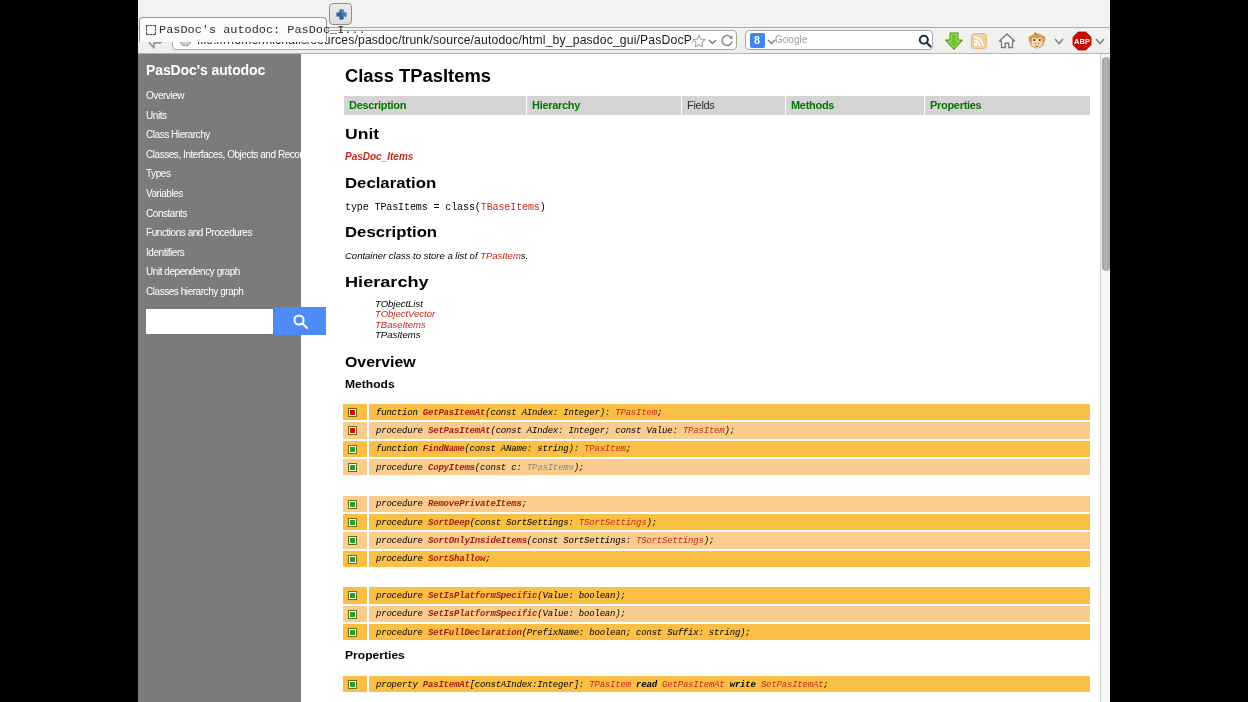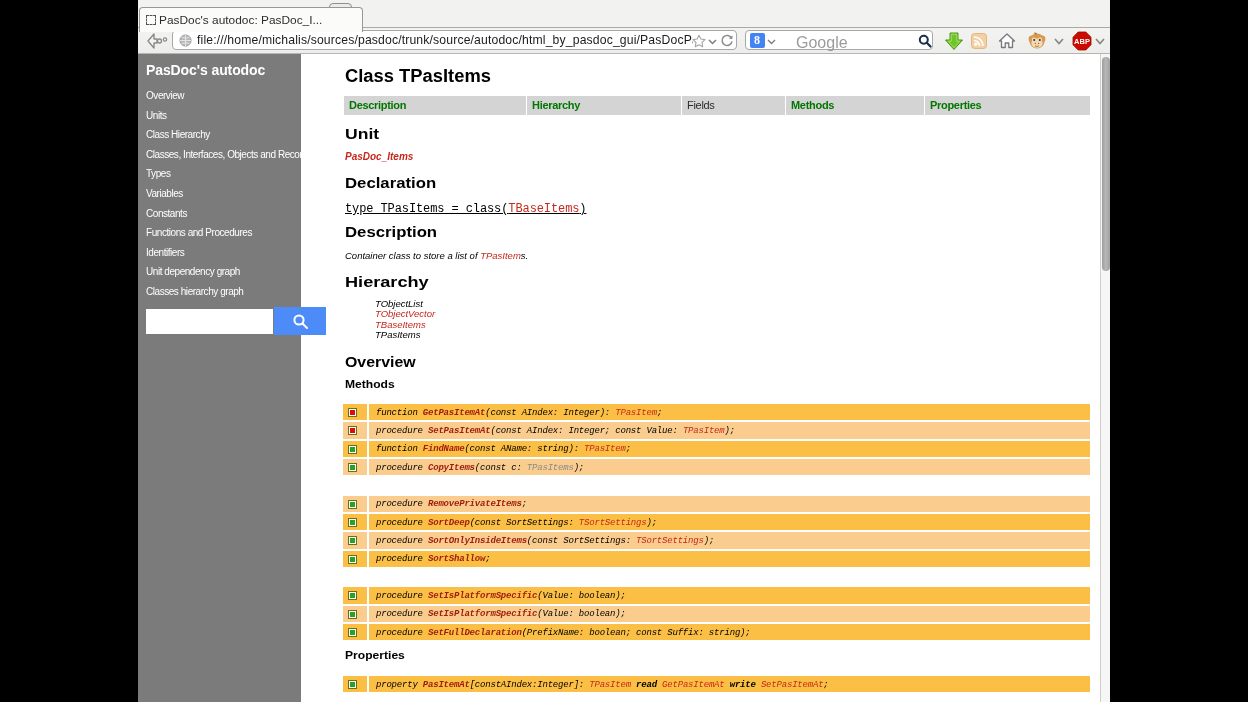--- a/index.html
+++ b/index.html
@@ -1,50 +1,50 @@
 <!DOCTYPE html>
 <html><head>
 <meta charset="utf-8">
 <style>
 * { margin:0; padding:0; box-sizing:border-box; -webkit-font-smoothing:antialiased; }
 html,body { width:1248px; height:702px; background:#000; font-family:"Liberation Sans", sans-serif; overflow:hidden; }
 #win { position:absolute; left:138px; top:0; width:972px; height:702px; background:#fff; }
 
 #tabbar { position:absolute; left:0; top:0; width:972px; height:28px; background:#f2f2f0; }
 #tabbar .bline { position:absolute; left:0; bottom:0; width:972px; height:1px; background:#a9a9a7; }
-#tab1 { position:absolute; left:1px; top:7px; width:224px; height:25px; background:#fbfbfa; border:1px solid #979795; border-bottom:none; border-radius:4px 4px 0 0; z-index:2; }
+#tab1 { position:absolute; left:1px; top:17px; width:188px; height:25px; background:#fbfbfa; border:1px solid #979795; border-bottom:none; border-radius:4px 4px 0 0; z-index:2;font-family:Liberation Mono, monospace; }
 #tab1 .ticon { position:absolute; left:6px; top:7px; width:10px; height:10px; border:1px dashed #555; background:transparent; }
 #tab1 .ttext { position:absolute; left:19px; top:5.5px; font-size:11px; color:#2d2d2d; white-space:nowrap; transform:scaleX(1.08); transform-origin:0 0; }
 #tabplus { position:absolute; left:191px; top:3px; width:23px; height:22px; background:linear-gradient(#ececea,#dededc); border:1px solid #8f8f8d; border-radius:4px 4px 4px 4px; }
 #tabplus svg { position:absolute; left:6px; top:5px; }
 
 #toolbar { position:absolute; left:0; top:28px; width:972px; height:26px; background:linear-gradient(#f3f3f1,#ededeb); border-bottom:1px solid #b5b5b3; }
 .field { position:absolute; top:2px; height:20px; background:#fff; border:1px solid #a8a8a6; border-radius:4px; }
 #urlbar { left:34px; width:565px; }
 #urltext { position:absolute; left:24px; top:2px; font-size:12.2px; letter-spacing:0.15px; color:#1c1c1c; white-space:nowrap; overflow:hidden; width:496px; }
 #searchbar { left:607px; width:188px; }
-#searchtext { position:absolute; left:50px; top:3px; font-size:16px; color:#9b9b9b; }
+#searchtext { position:absolute; left:29px; top:3px; font-size:10px; color:#9b9b9b; }
 .ticn { position:absolute; }
 
 #content { position:absolute; left:0; top:54px; width:972px; height:648px; background:#fff; }
 #sidebar { position:absolute; left:0; top:0; width:163px; height:648px; background:#7b7b7b; }
 #sidebar .stitle { position:absolute; left:8px; top:8px; font-size:14px; font-weight:bold; color:#fff; letter-spacing:-0.1px; }
 #sidebar a.slink { position:absolute; left:8px; color:#fff; font-size:10px; letter-spacing:-0.45px; text-decoration:none; white-space:nowrap; }
 #sinput { position:absolute; left:8px; top:255px; width:127px; height:25px; background:#fff; }
 #sbutton { position:absolute; left:136px; top:253px; width:52px; height:28px; background:#4d8bf8; }
 #sbutton svg { position:absolute; left:18px; top:6px; }
 #scroll { position:absolute; left:962px; top:0; width:10px; height:648px; background:#f6f6f6; border-left:1px solid #cfcfcd; }
 #thumb { position:absolute; left:1px; top:3px; width:8px; height:214px; border-radius:4px; background:linear-gradient(90deg,#9e9e9e,#b6b6b6 45%,#a2a2a2); }
 #main { position:absolute; left:197px; top:0; width:765px; height:648px; background:#fff; }
 
 .h1 { position:absolute; left:10px; font-size:18px; font-weight:bold; color:#000; transform:scaleX(1.02); transform-origin:0 0; }
 .h2 { position:absolute; left:10px; font-size:15.5px; font-weight:bold; color:#000; transform:scaleX(1.08); transform-origin:0 0; }
 .h3 { position:absolute; left:10px; font-size:11px; font-weight:bold; color:#000; transform:scaleX(1.10); transform-origin:0 0; }
 .txt { position:absolute; left:10px; font-size:9.5px; letter-spacing:0px; color:#000;font-style:italic; }
-.mono { font-family:"Liberation Mono", monospace; font-size:12px; letter-spacing:-0.1px; color:#000;text-decoration:underline; }
+.mono { font-family:"Liberation Mono", monospace; font-size:10px; letter-spacing:-0.1px; color:#000; }
 a.red { color:#c6281c; text-decoration:none; }
 b.name { color:#9e1b0f; }
 
 #navtab { position:absolute; left:8px; top:42px; width:747px; height:20px; }
 #navtab .cell { position:absolute; top:0; height:19px; background:#d4d4d4; font-size:11px; font-weight:bold; letter-spacing:-0.3px; color:#007700; padding:3px 0 0 5px; }
 .row { position:absolute; left:8px; width:747px; height:16.3px; }
 .row .ic { position:absolute; left:0; top:0; width:24px; height:16.3px; }
 .row .cc { position:absolute; left:26px; top:0; width:721px; height:16.3px; }
 .drow .ic, .drow .cc { background:#fcbf45; }
 .lrow .ic, .lrow .cc { background:#facd8e; }

